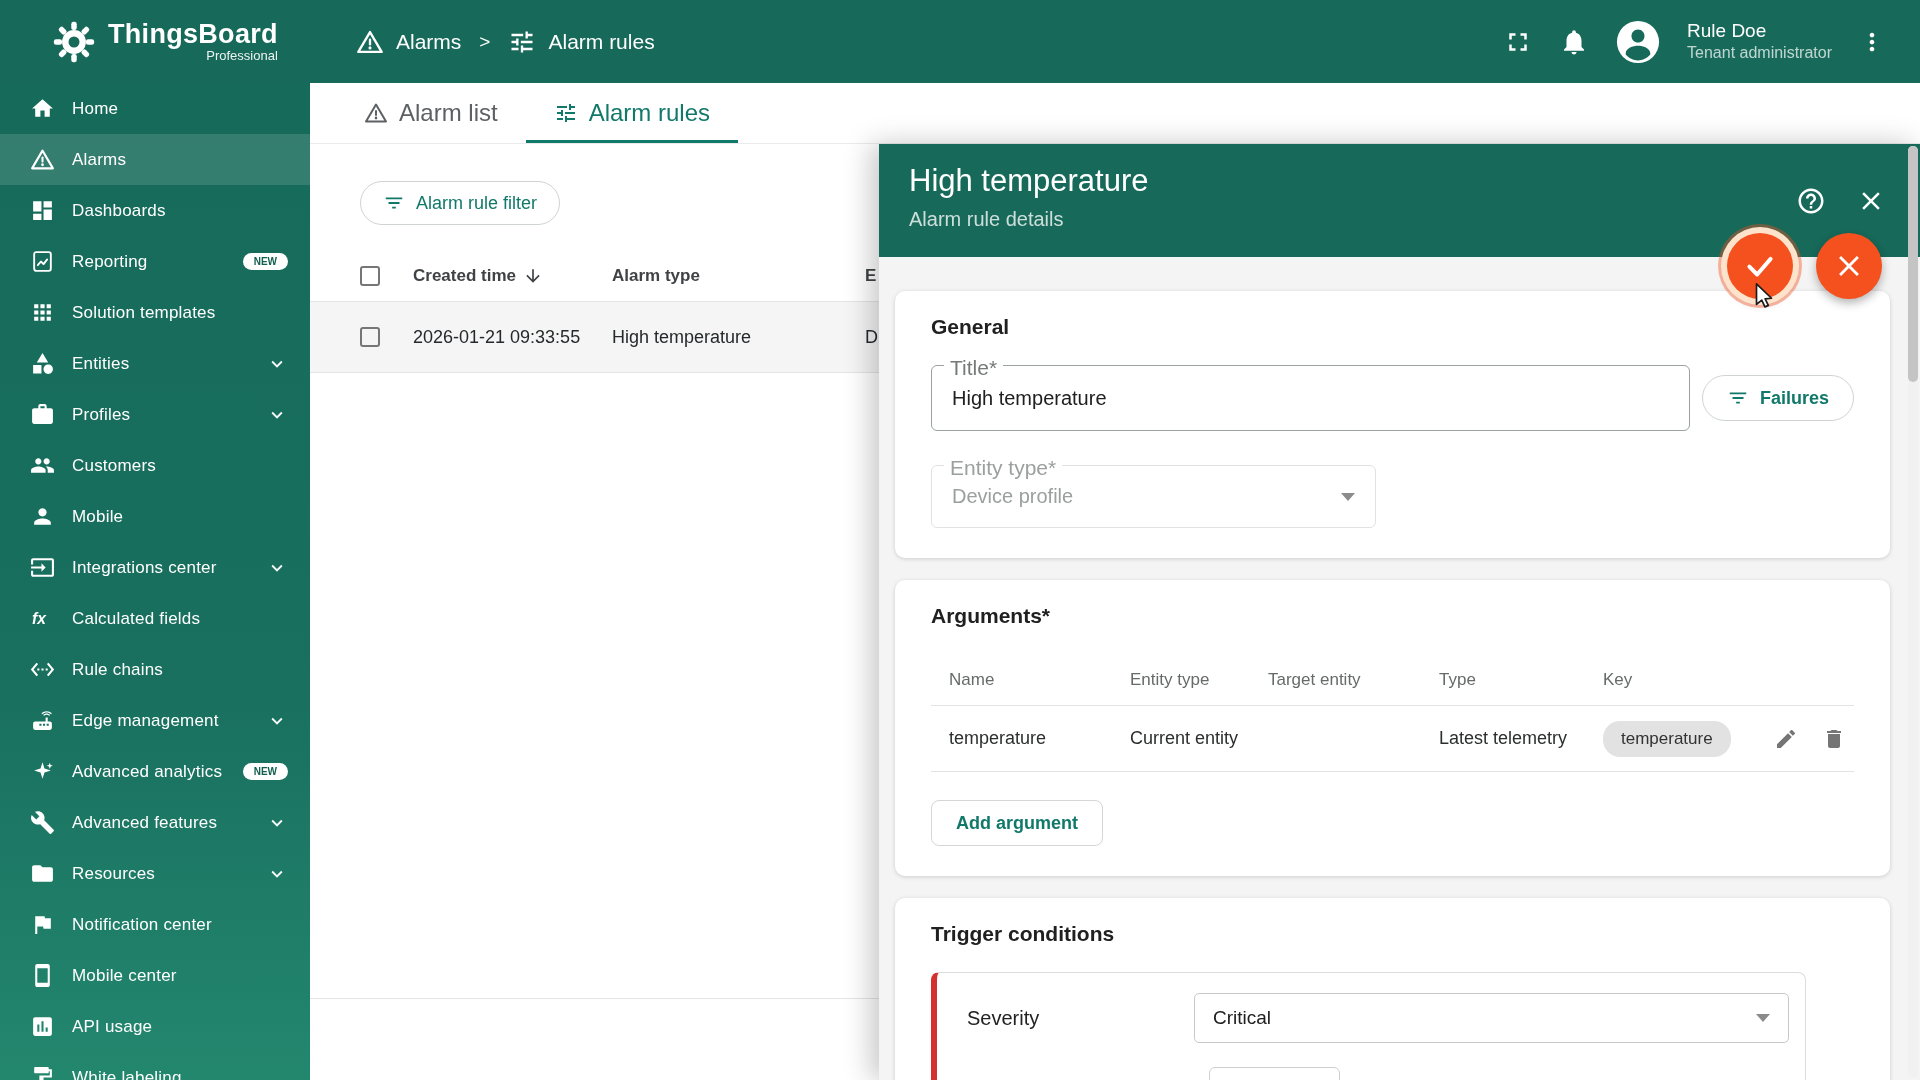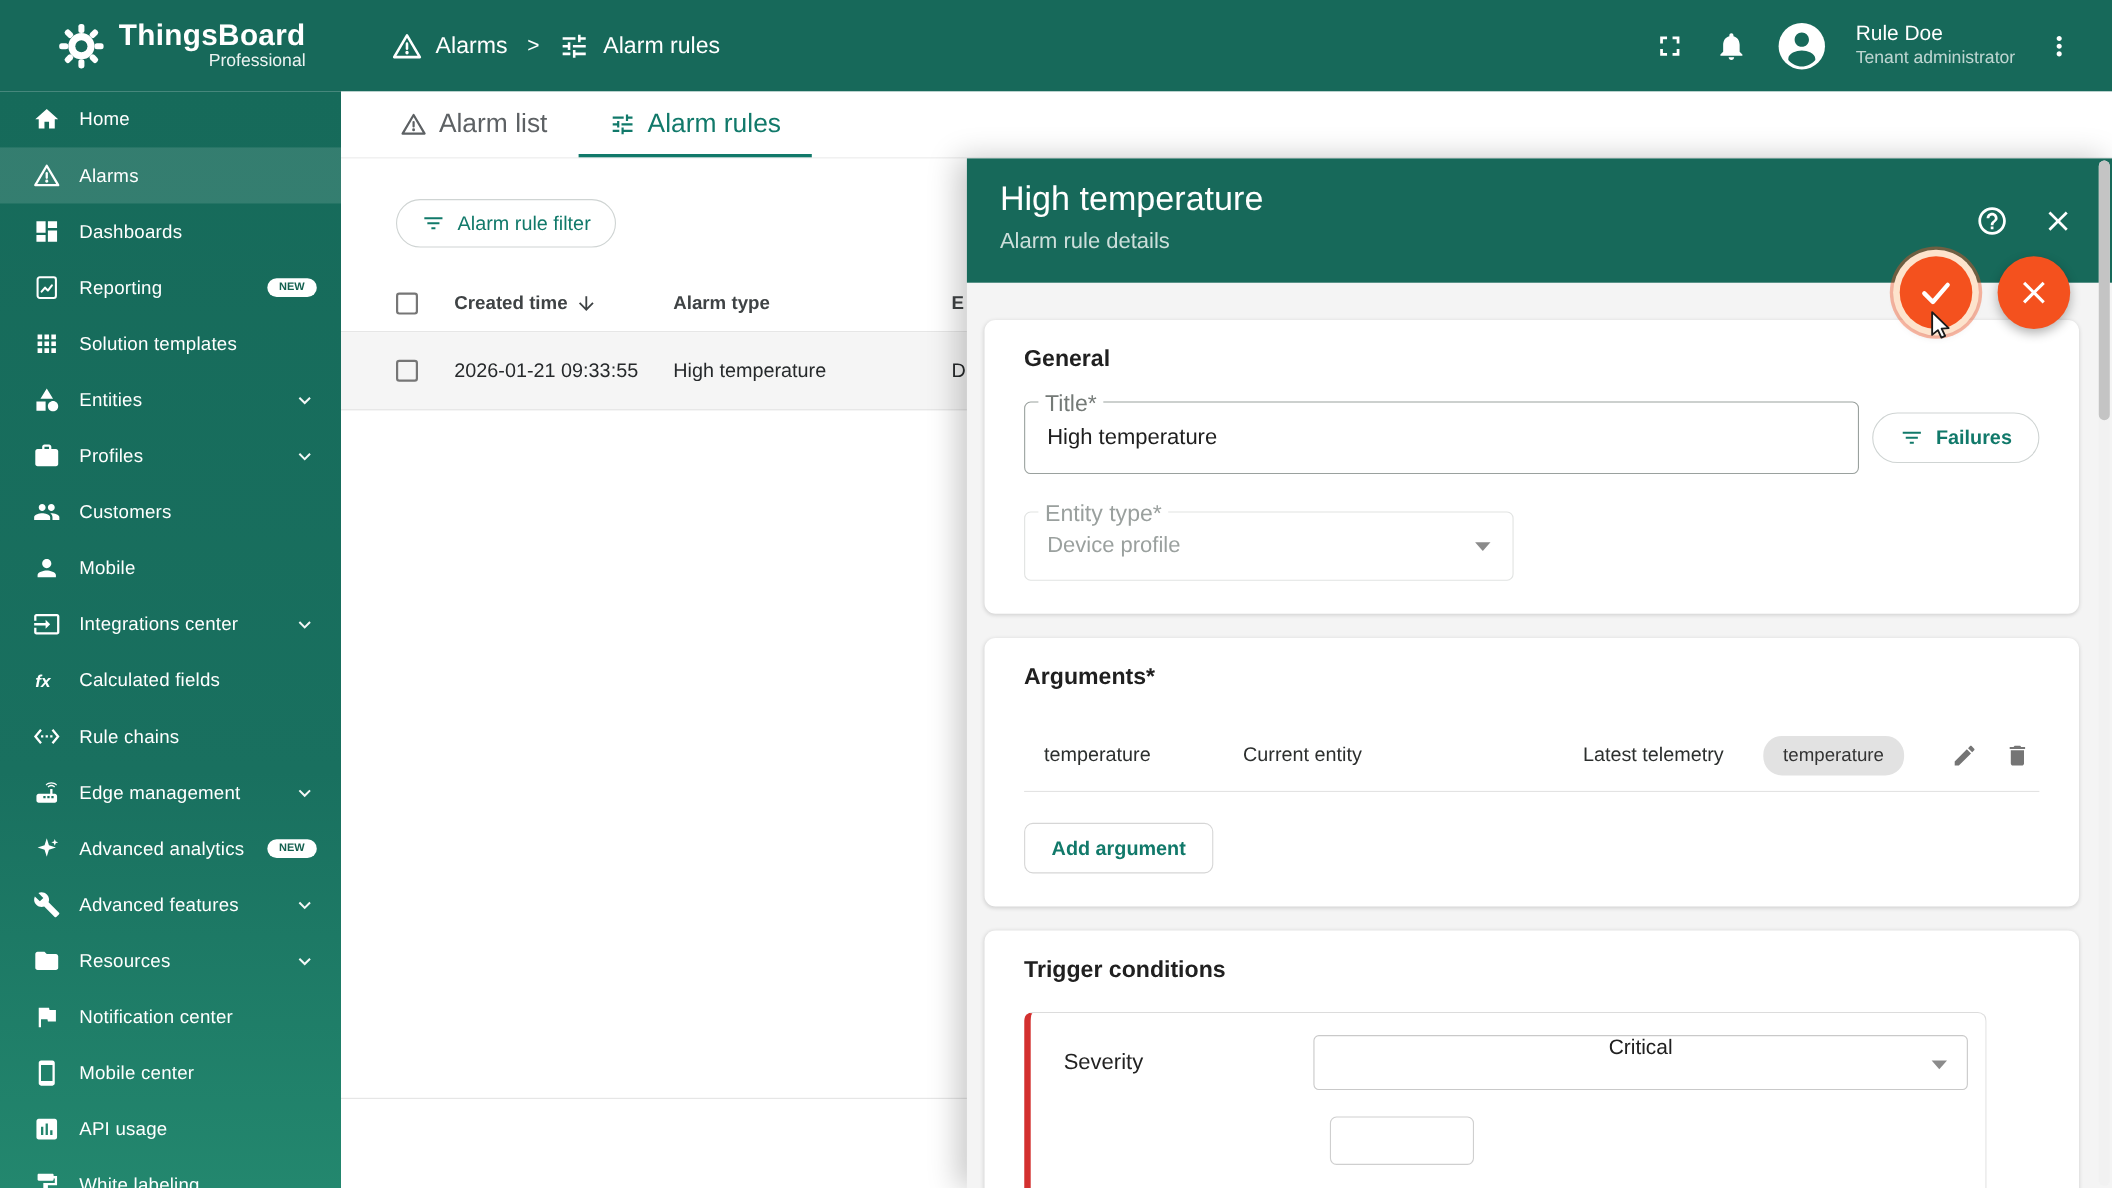--- a/index.html
+++ b/index.html
@@ -11,21 +11,21 @@
   .icon{ display:inline-block; }
   .icon svg{ width:100%; height:100%; display:block; }
 
   
   .topbar{ position:absolute; top:0; left:0; right:0; height:83px; background:var(--primary);
     color:#fff; display:flex; align-items:center; z-index:50; }
   .logo-area{ width:310px; padding-left:52px; display:flex; align-items:center; gap:12px; flex:0 0 auto; cursor:pointer;}
   .logo-gear{ width:44px; height:44px; }
   .logo-text{ display:flex; flex-direction:column; align-items:flex-end; }
   .logo-title{ font-size:27px; font-weight:700; letter-spacing:.3px; line-height:1.05; }
-  .logo-sub{ font-size:16px; opacity:.92; }
+  .logo-sub{ font-size:13px; opacity:.92; }
   .breadcrumb{ display:flex; align-items:center; gap:12px; margin-left:46px; font-size:21px; font-weight:500; }
   .bc-icon{ width:28px; height:28px; }
   .bc-link{ color:#fff; text-decoration:none; cursor:pointer; }
   .bc-sep{ margin:0 6px; font-size:19px; }
   .topbar-right{ margin-left:auto; display:flex; align-items:center; gap:26px; padding-right:34px; }
   .tb-action{ width:30px; height:30px; cursor:pointer; }
   .avatar{ width:46px; height:46px; cursor:pointer; }
   .kebab{ width:28px; height:28px; cursor:pointer; }
   .user-block{ display:flex; flex-direction:column; line-height:1.3; cursor:pointer; }
   .user-name{ font-size:19px; }
@@ -112,21 +112,21 @@
   .actions{ display:flex; justify-content:flex-end; gap:24px; padding-right:8px; }
   .act{ width:24px; height:24px; color:#757575; cursor:pointer; }
   .add-arg-btn{ margin-top:28px; height:46px; padding:0 24px; border:1px solid #d6d6d6; border-radius:8px;
     background:#fff; color:var(--accent); font-weight:600; font-size:18px; }
   .card-trigger{ padding-bottom:0; margin-bottom:0; }
   .sub-card{ border:1px solid #dcdcdc; border-left:6px solid var(--trigger-red); border-radius:8px;
     margin-top:4px; width:875px; padding-top:20px; background:#fff; }
   .sev-row{ display:flex; align-items:center; padding:0 0 24px 30px; }
   .sev-label{ width:227px; font-size:20px; color:#222; }
   .sev-select{ width:595px; height:50px; border:1px solid #c9c9c9; border-radius:5px; display:flex;
-    align-items:center; padding:0 18px; cursor:pointer; background:#fff;flex-direction:column; }
+    align-items:center; padding:0 18px; cursor:pointer; background:#fff; }
   .sev-select .mat-value{ font-size:19px; }
   .partial-row{ padding-left:272px; padding-bottom:40px; }
   .partial-field{ width:131px; height:44px; border:1px solid #cfcfcf; border-radius:6px; background:#fff; }
   .drawer-scrolltrack{ position:absolute; top:2px; right:2px; bottom:2px; width:10px; background:#f1f1f1;
     border-radius:5px; z-index:80; }
   .drawer-scrollthumb{ position:absolute; top:0; left:0; width:10px; height:236px; background:#c4c4c4;
     border-radius:5px; cursor:pointer; }
 
   .cursor{ position:absolute; left:1749px; top:281px; width:30px; height:30px; z-index:95; pointer-events:none; }
 </style>
@@ -515,20 +515,28 @@
           <div class="mat-field entity-field">
             <span class="mat-label">Entity type*</span>
             <span class="mat-value muted">Device profile</span>
             <span class="select-arrow"></span>
           </div>
         </div>
       </section>
 
       <section class="card">
         <h3>Arguments*</h3>
+        <div class="arg-head" id="arg-head">
+            <span class="arg-hcell">Name</span>
+            <span class="arg-hcell">Entity type</span>
+            <span class="arg-hcell">Target entity</span>
+            <span class="arg-hcell">Type</span>
+            <span class="arg-hcell">Key</span>
+            <span class="arg-hcell"></span>
+          </div>
         <div id="arg-rows">
             <div class="arg-row">
               <span class="arg-cell">temperature</span>
               <span class="arg-cell">Current entity</span>
               <span class="arg-cell"></span>
               <span class="arg-cell">Latest telemetry</span>
               <span class="arg-cell"><span class="chip">temperature</span></span>
               <span class="arg-cell actions">
                 <span class="icon act">
                   <svg viewBox="0 0 24 24" fill="currentColor">

